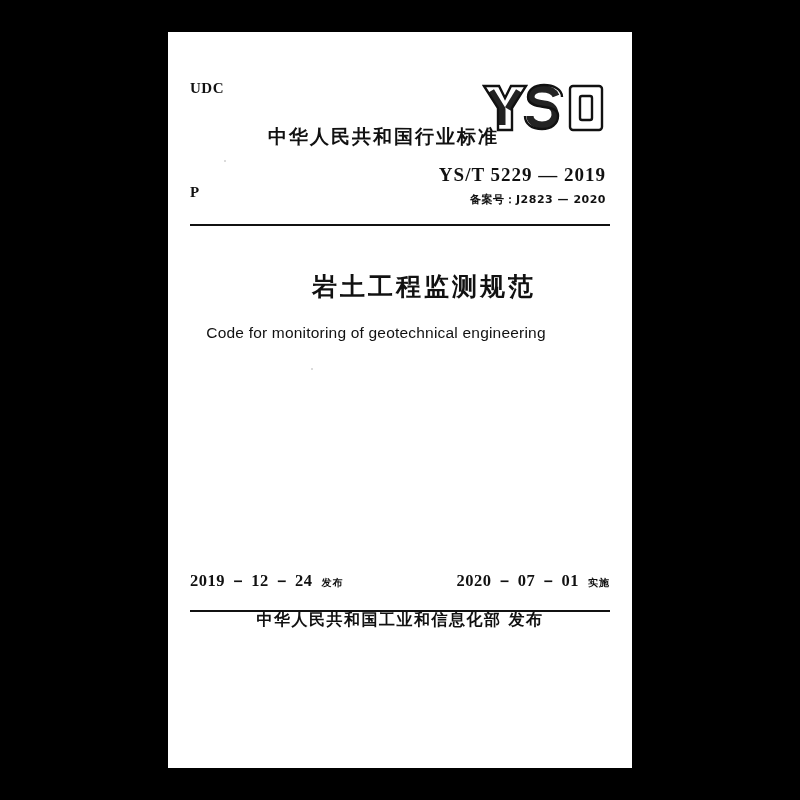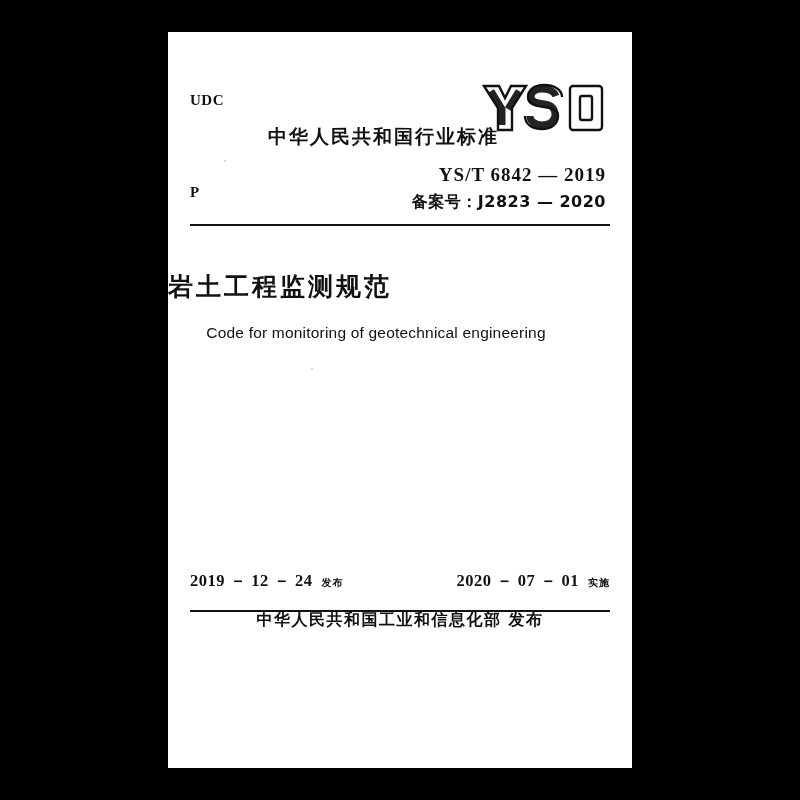--- a/index.html
+++ b/index.html
@@ -27,21 +27,21 @@
     height: 736px;
     background: #ffffff;
     box-sizing: border-box;
     overflow: hidden;
   }
 
   
   .udc {
     position: absolute;
     left: 22px;
-    top: 60px;
+    top: 48px;
     font-family: "Liberation Serif", serif;
     font-weight: bold;
     font-size: 15px;
     letter-spacing: 0.5px;
     color: #111;
   }
   .p-mark {
     position: absolute;
     left: 22px;
     top: 152px;
@@ -83,45 +83,47 @@
     letter-spacing: 1px;
     color: #111;
   }
   .record-line {
     position: absolute;
     right: 26px;
     top: 160px;
     text-align: right;
     font-family: "DejaVu Sans", sans-serif;
     font-weight: bold;
-    font-size: 16px;
+    font-size: 11px;
     letter-spacing: 0.5px;
     color: #111;
   }
 
   .rule-top {
     position: absolute;
     left: 22px;
     top: 192px;
     width: 420px;
     height: 2px;
     background: #111;
   }
 
   
   .doc-title {
     position: absolute;
     left: 0;
     top: 238px;
     width: 464px;
+    text-align: center;
     font-family: "DejaVu Sans", sans-serif;
     font-weight: bold;
     font-size: 25px;
     letter-spacing: 3px;
     color: #111;
+    padding-left: 24px;
   }
   .doc-title-en {
     position: absolute;
     left: 0;
     top: 292px;
     width: 416px;
     text-align: center;
     font-family: Liberation Sans, sans-serif;
     font-size: 15.5px;
     letter-spacing: 0.2px;
@@ -209,21 +211,21 @@
           <rect x="6" y="6" width="0" height="0"></rect>
         </g>
         <g stroke="#111" stroke-width="7" stroke-linejoin="round" fill="none" opacity="0.92">
           <path d="M13 11 L24 29 L24 45"></path>
           <path d="M41 11 L30 29"></path>
           <path d="M78 16 C76 11, 70 9, 64 9 C56 9, 53 13, 53 17 C53 22, 59 23, 66 24 C74 25, 77 28, 77 35 C77 41, 71 45, 64 45 C57 45, 52 41, 52 36"></path>
         </g>
       </svg>
     </div>
 
-    <div class="code-line">YS/T 6842 — 2019</div>
+    <div class="code-line">YS/T 5229 — 2019</div>
     <div class="record-line">备案号：J2823 — 2020</div>
 
     <div class="rule-top"></div>
 
     <div class="dot-a"></div>
     <div class="dot-b"></div>
 
     <div class="doc-title">岩土工程监测规范</div>
     <div class="doc-title-en">Code for monitoring of geotechnical engineering</div>
 

